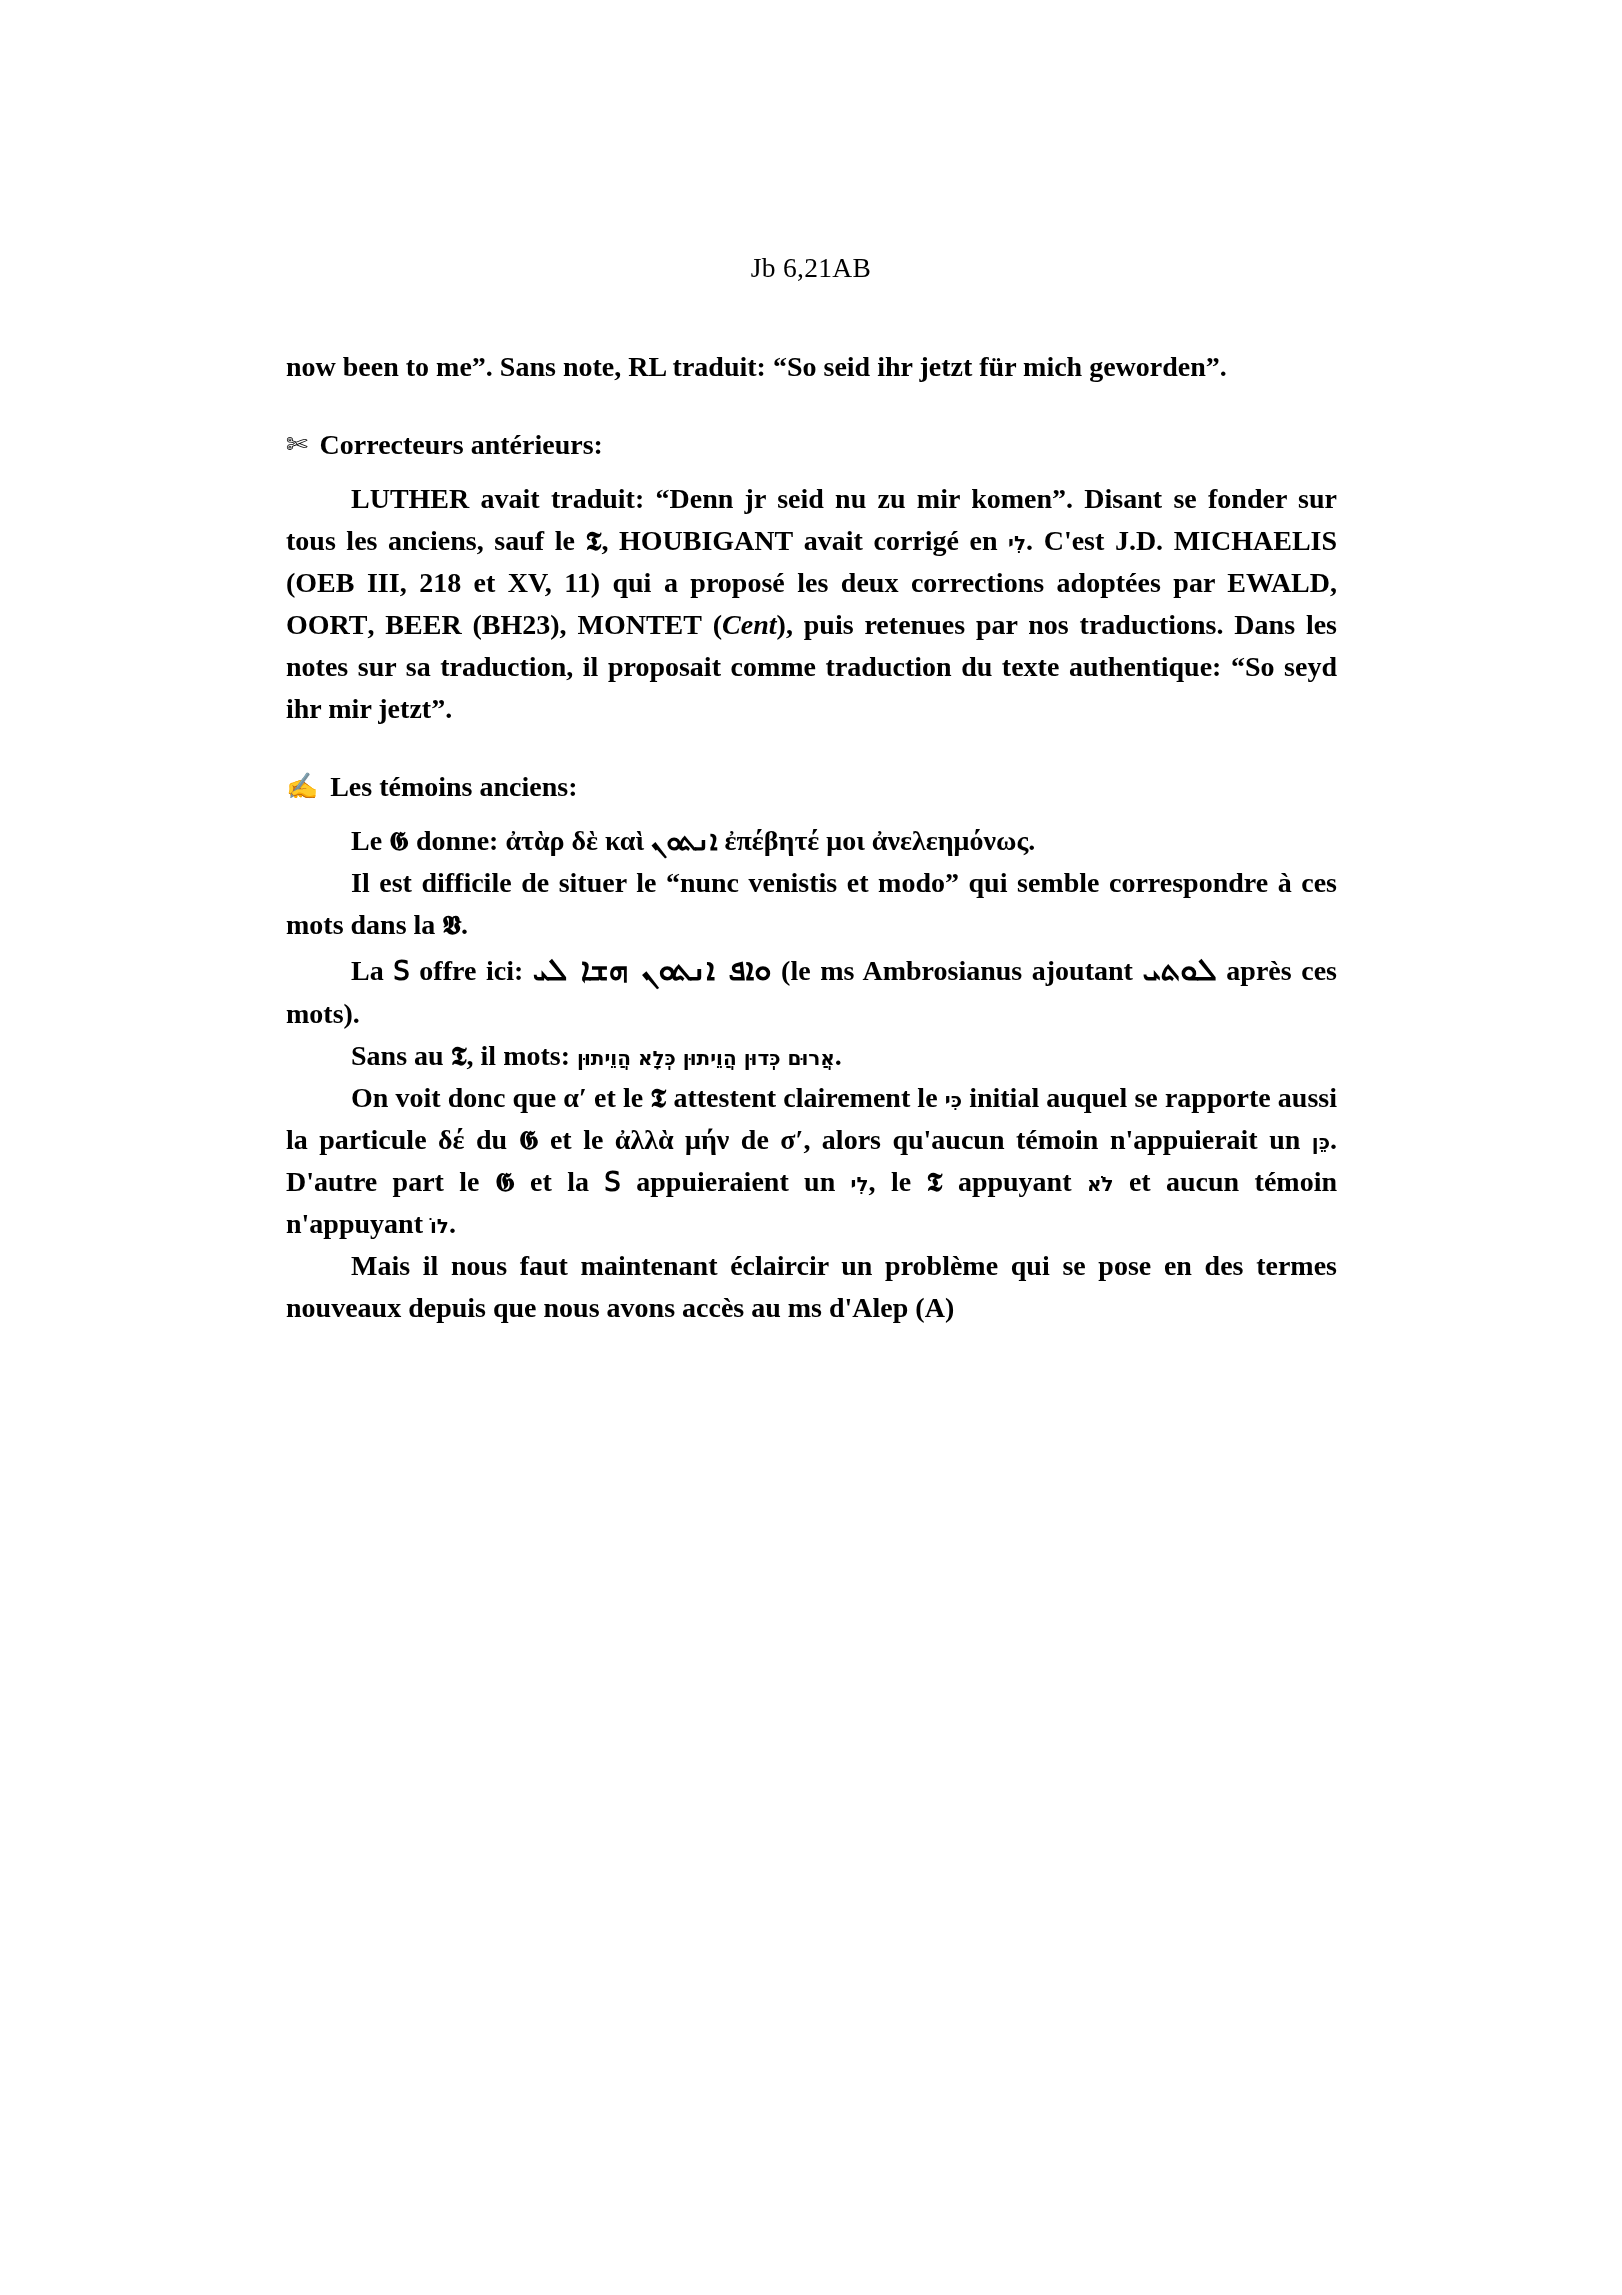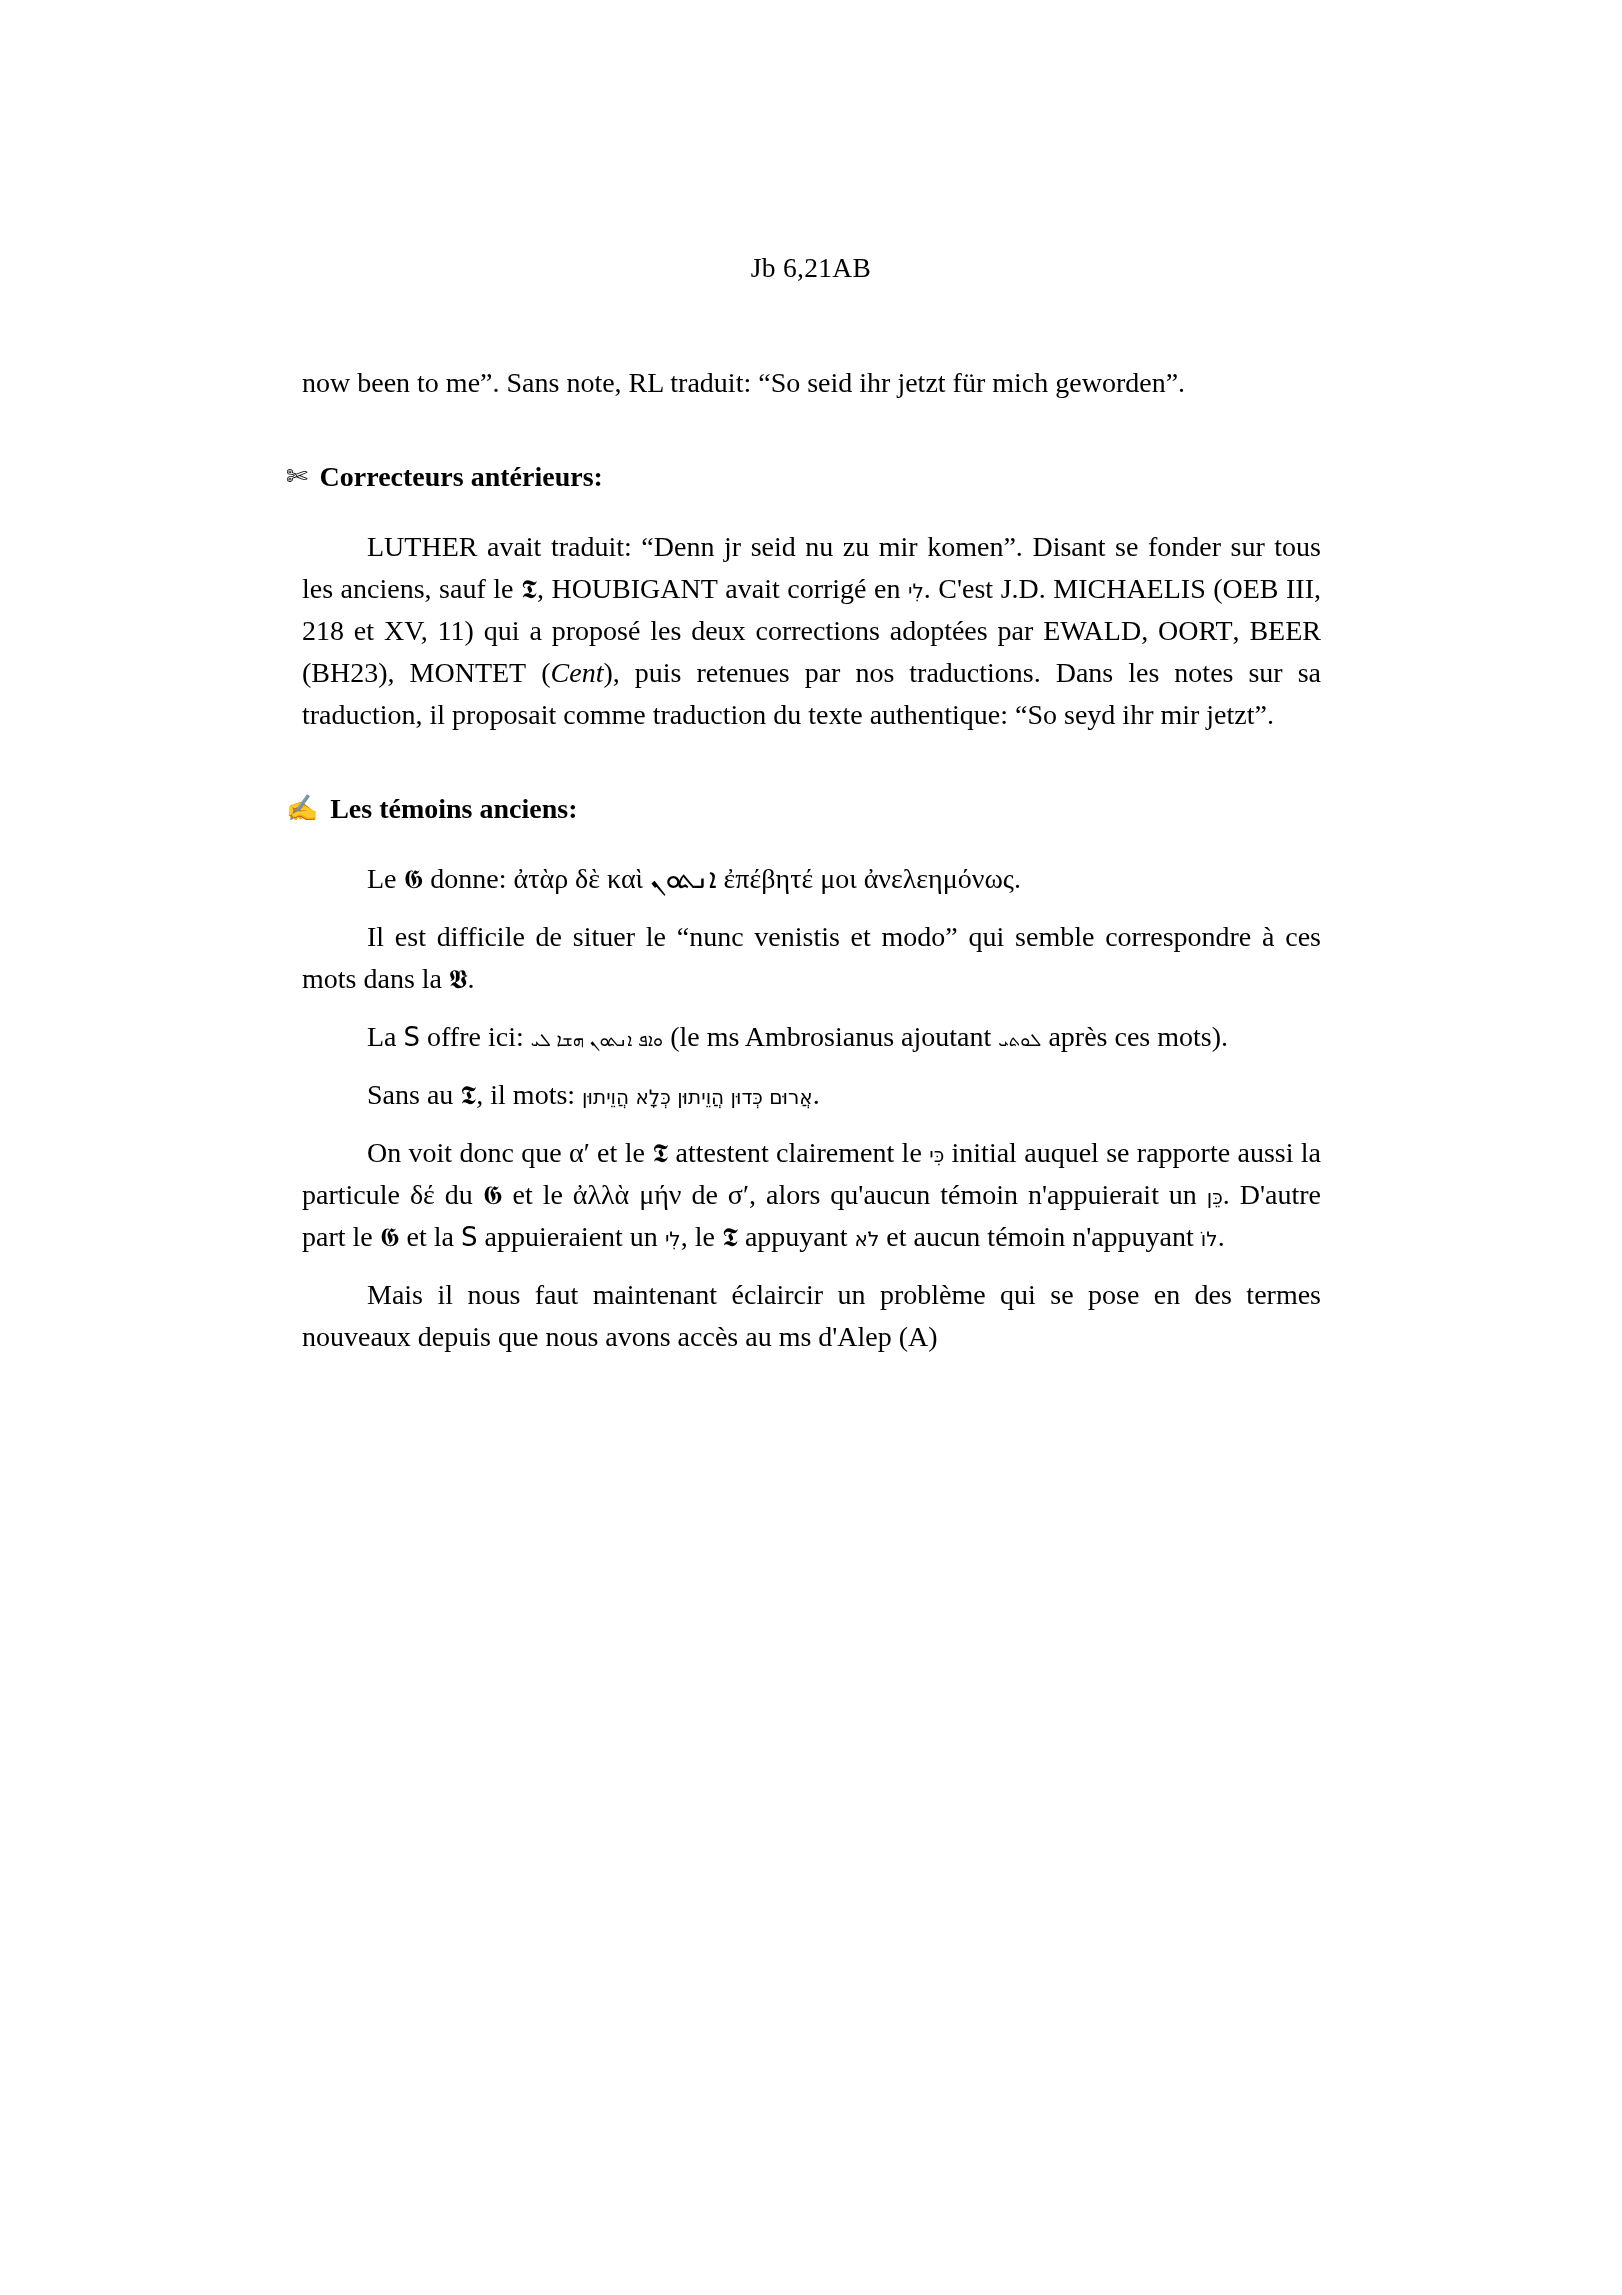--- a/index.html
+++ b/index.html
@@ -30,25 +30,26 @@
     font-size: 27.5px;
     letter-spacing: 0.3px;
   }
   .textblock {
     position: absolute;
     left: 286px;
     top: 330px;
     width: 1051px;
   }
   p {
-    margin: 16px;
+    margin: 0;
     font-size: 28px;
     line-height: 1.50;
     text-align: justify;
     text-justify: inter-word;
+    font-weight: bold;
   }
   p.indent {
     text-indent: 65px;
   }
   .gap-small { height: 17px; }
   .gap-section { height: 41px; }
   .heading {
     font-size: 28px;
     font-weight: bold;
     margin: 0;
@@ -67,21 +68,21 @@
   }
   .ital { font-style: italic; }
   .hebrew {
     font-family: "DejaVu Sans", sans-serif;
     font-size: 20px;
     direction: rtl;
     unicode-bidi: embed;
   }
   .syriac {
     font-family: "DejaVu Sans", sans-serif;
-    font-size: 18px;
+    font-size: 31px;
     direction: rtl;
     unicode-bidi: embed;
   }
   .greek {
     font-family: "Liberation Serif", serif;
   }
   .siglum {
     font-family: "DejaVu Sans", sans-serif;
     font-size: 26px;
   }

